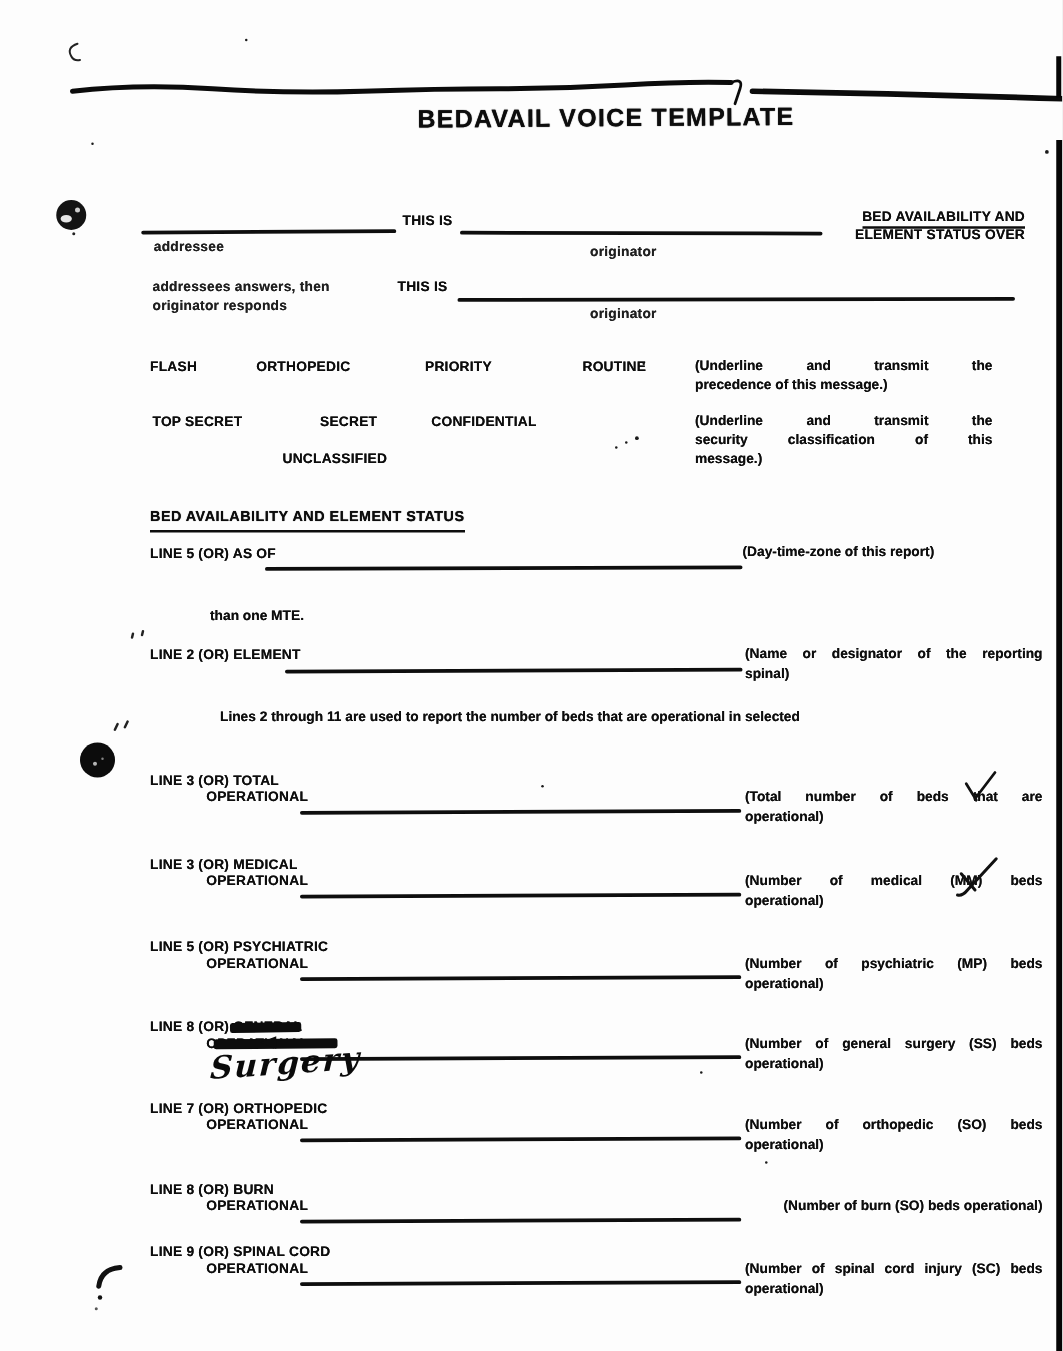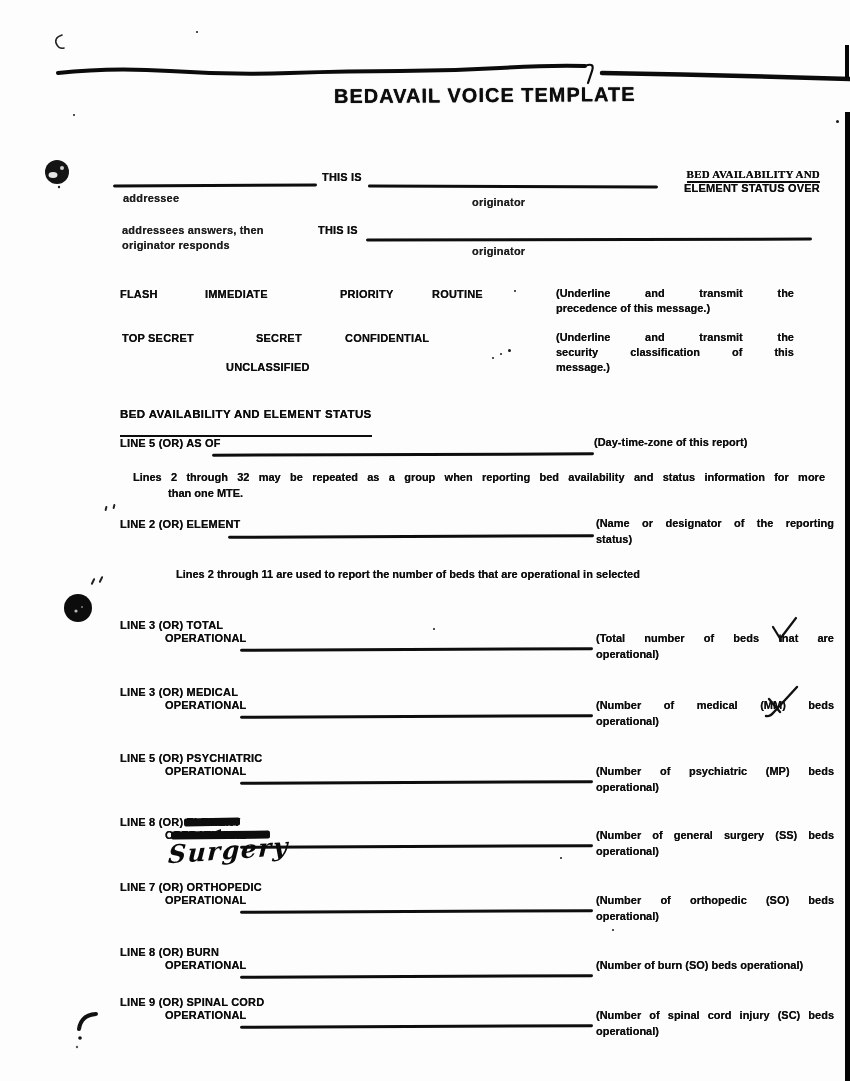--- a/index.html
+++ b/index.html
@@ -6,30 +6,30 @@
   .page{
     position:relative;width:850px;height:1081px;margin:0 auto;
     background:#fdfdfd;overflow:hidden;
     font-family:"Liberation Sans",sans-serif;color:#0d0d0d;
   }
   .abs{position:absolute;}
   .t{font:700 11px/13.5px "Liberation Sans",sans-serif;color:#0d0d0d;letter-spacing:.2px;text-shadow:0 0 .5px rgba(0,0,0,.85);white-space:nowrap;}
   .soft{font-weight:700;opacity:.92;}
   .title{font:700 20px/22px "Liberation Sans",sans-serif;letter-spacing:1px;text-shadow:0 0 .8px #000;transform:rotate(-.4deg);}
   .fill{position:absolute;height:2.6px;background:#0e0e0e;border-radius:2px;}
-  .ul{border-bottom:2px solid #0e0e0e;padding-bottom:1px;font-family:Liberation Serif, serif;}
+  .ul{border-bottom:2px solid #0e0e0e;padding-bottom:1px;}
   .annot{position:absolute;width:238px;font:700 11px/15px "Liberation Sans",sans-serif;color:#0d0d0d;text-shadow:0 0 .5px rgba(0,0,0,.8);}
   .jl{text-align:justify;text-align-last:justify;}
   .rightblock{text-align:right;}
-  .heading{font:700 11.5px/14px "Liberation Sans",sans-serif;letter-spacing:.4px;border-bottom:2px solid #0d0d0d;padding-bottom:14px;text-shadow:0 0 .6px #000;}
+  .heading{font:700 11.5px/14px "Liberation Sans",sans-serif;letter-spacing:.4px;border-bottom:2px solid #0d0d0d;padding-bottom:3px;text-shadow:0 0 .6px #000;}
   .row{position:absolute;left:120px;width:710px;height:58px;}
   .row .lbl1{position:absolute;left:0;top:0;}
   .row .lbl2{position:absolute;left:45px;top:13px;}
   .row .rfill{position:absolute;left:120px;top:29px;width:353px;height:2.8px;background:#0e0e0e;border-radius:2px;transform:rotate(-.25deg);}
-  .row .a1{position:absolute;left:476px;top:12px;width:238px;}
+  .row .a1{position:absolute;left:476px;top:12px;width:238px;text-align:right;}
   .row .a2{position:absolute;left:476px;top:28px;width:238px;}
   .struck{position:relative;display:inline-block;}
   .struck::after{content:"";position:absolute;left:-3px;top:2px;height:8px;width:104%;background:#0d0d0d;transform:rotate(-1deg);border-radius:2px;}
   .struck2::after{left:6px;top:2px;height:8px;width:122%;transform:rotate(-.6deg);}
   .strike-arrow{position:absolute;width:0;height:0;border-top:5px solid transparent;border-bottom:5px solid transparent;border-right:13px solid #0d0d0d;}
   .hand{font:700 italic 25px/26px "DejaVu Serif",serif;transform:rotate(-4deg) skewX(-7deg);letter-spacing:1.5px;color:#0a0a0a;}
   .speck{position:absolute;background:#1a1a1a;border-radius:50%;}
   .tick{position:absolute;background:#222;width:2px;border-radius:1px;}
   .edgebar{position:absolute;background:#050505;}
   svg{display:block;}
@@ -68,23 +68,23 @@
   <div class="abs t soft" style="left:123px;top:192px">addressee</div>
   <div class="abs t soft" style="left:472px;top:196px">originator</div>
 
   <div class="abs t soft" style="left:122px;top:224px">addressees answers, then</div>
   <div class="abs t soft" style="left:122px;top:239px">originator responds</div>
   <div class="abs t" style="left:318px;top:224px">THIS IS</div>
   <div class="fill" style="left:366px;top:238px;width:446px;transform:rotate(-.12deg)"></div>
   <div class="abs t soft" style="left:472px;top:245px">originator</div>
 
   <div class="abs t" style="left:120px;top:288px">FLASH</div>
-  <div class="abs t" style="left:205px;top:288px">IMMEDIATE</div>
+  <div class="abs t" style="left:205px;top:288px">ORTHOPEDIC</div>
   <div class="abs t" style="left:340px;top:288px">PRIORITY</div>
-  <div class="abs t" style="left:432px;top:288px">ROUTINE</div>
+  <div class="abs t" style="left:466px;top:288px">ROUTINE</div>
   <div class="annot" style="left:556px;top:286px">
     <div class="jl">(Underline and transmit the</div>
     <div>precedence of this message.)</div>
   </div>
 
   <div class="abs t" style="left:122px;top:332px">TOP SECRET</div>
   <div class="abs t" style="left:256px;top:332px">SECRET</div>
   <div class="abs t" style="left:345px;top:332px">CONFIDENTIAL</div>
   <div class="abs t" style="left:226px;top:361px">UNCLASSIFIED</div>
   <div class="annot" style="left:556px;top:330px">
@@ -92,30 +92,29 @@
     <div class="jl">security classification of this</div>
     <div>message.)</div>
   </div>
 
   <div class="abs heading" style="left:120px;top:407px">BED AVAILABILITY AND ELEMENT STATUS</div>
 
   <div class="abs t" style="left:120px;top:437px">LINE 5 (OR) AS OF</div>
   <div class="fill" style="left:212px;top:453px;width:382px;transform:rotate(-.2deg)"></div>
   <div class="annot" style="left:594px;top:435px">(Day-time-zone of this report)</div>
 
-  <div class="annot jl" style="left:133px;top:470px;width:692px">Lines 2 through 32 may be repeated as a group when reporting bed availability and status information for more</div>
   <div class="annot" style="left:168px;top:486px;width:300px">than one MTE.</div>
 
   <div class="tick" style="left:105px;top:506px;height:5px;transform:rotate(14deg)"></div>
   <div class="tick" style="left:113px;top:504px;height:5px;transform:rotate(14deg)"></div>
 
   <div class="abs t" style="left:120px;top:518px">LINE 2 (OR) ELEMENT</div>
   <div class="fill" style="left:228px;top:535px;width:366px;transform:rotate(-.25deg)"></div>
   <div class="annot jl" style="left:596px;top:516px">(Name or designator of the reporting</div>
-  <div class="annot" style="left:596px;top:532px">status)</div>
+  <div class="annot" style="left:596px;top:532px">spinal)</div>
 
   <div class="annot" style="left:176px;top:567px;width:560px">Lines 2 through 11 are used to report the number of beds that are operational in selected</div>
 
   <svg class="abs" style="left:62px;top:592px" width="32" height="32">
     <circle cx="16" cy="16" r="14" fill="#0c0c0c"></circle>
     <circle cx="14" cy="19" r="1.6" fill="#fdfdfd" opacity=".7"></circle>
     <circle cx="20" cy="15" r="1" fill="#fdfdfd" opacity=".5"></circle>
   </svg>
   <div class="tick" style="left:92px;top:578px;height:7px;transform:rotate(26deg)"></div>
   <div class="tick" style="left:100px;top:576px;height:7px;transform:rotate(26deg)"></div>
@@ -139,21 +138,21 @@
   <div class="row" style="top:752px">
     <div class="lbl1 t">LINE 5 (OR) PSYCHIATRIC</div>
     <div class="lbl2 t">OPERATIONAL</div>
     <div class="rfill"></div>
     <div class="a1 annot jl">(Number of psychiatric (MP) beds</div>
     <div class="a2 annot">operational)</div>
   </div>
 
   <div class="row" style="top:816px">
     <div class="lbl1 t">
-      <span>LINE 8 (OR) </span><span class="struck">ELEMENT</span>
+      <span>LINE 8 (OR) </span><span class="struck">GENERAL</span>
     </div>
     <div class="lbl2 t">
       <span class="struck struck2">OPERATIONAL</span>
     </div>
     <div class="strike-arrow" style="left:88px;top:13px"></div>
     <div class="rfill"></div>
     <div class="a1 annot jl">(Number of general surgery (SS) beds</div>
     <div class="a2 annot">operational)</div>
     <div class="hand" style="position:absolute;left:48px;top:22px">Surgery</div>
   </div>

